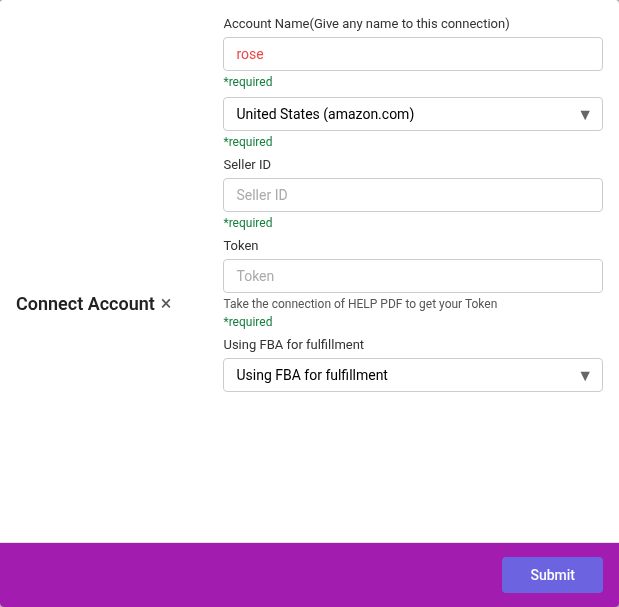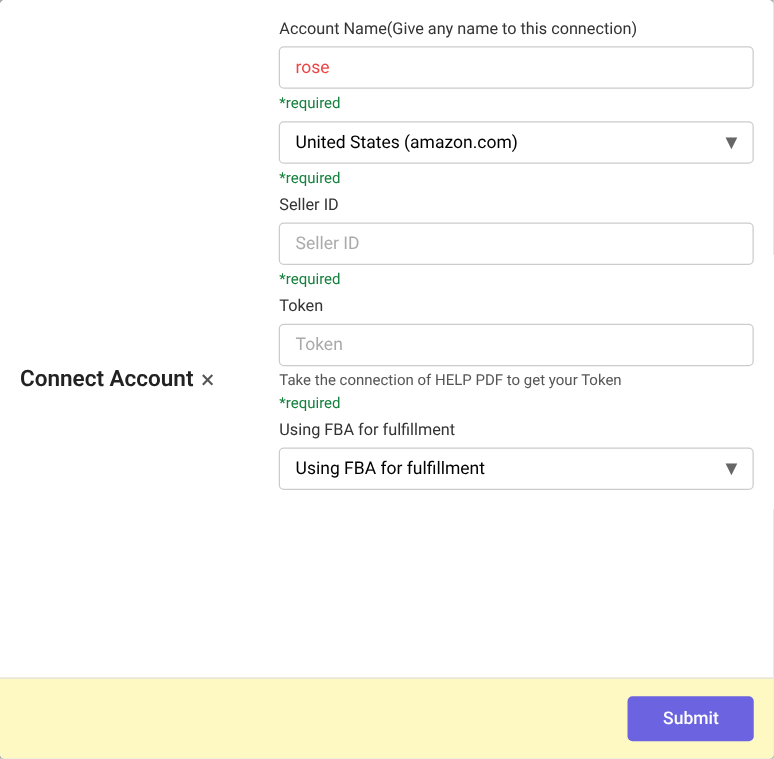--- a/index.html
+++ b/index.html
@@ -144,21 +144,21 @@
       color: #666;
       font-size: 16px;
     }
 
     .modal-footer {
       position: absolute;
       bottom: 0;
       left: 0;
       right: 0;
       padding: 14px 16px;
-      background: #fef9c3;
+      background: #a21caf;
       border-top: 1px solid #e0e0e0;
       display: flex;
       justify-content: flex-end;
     }
 
     .submit-btn {
       background: #6c63e0;
       color: #fff;
       border: none;
       border-radius: 4px;

